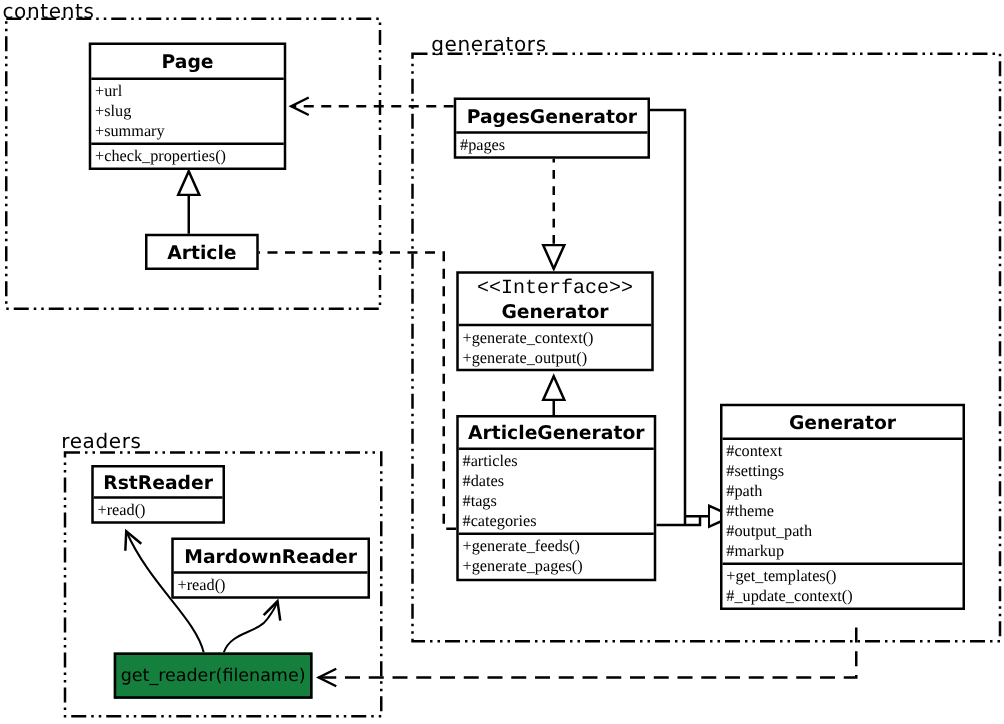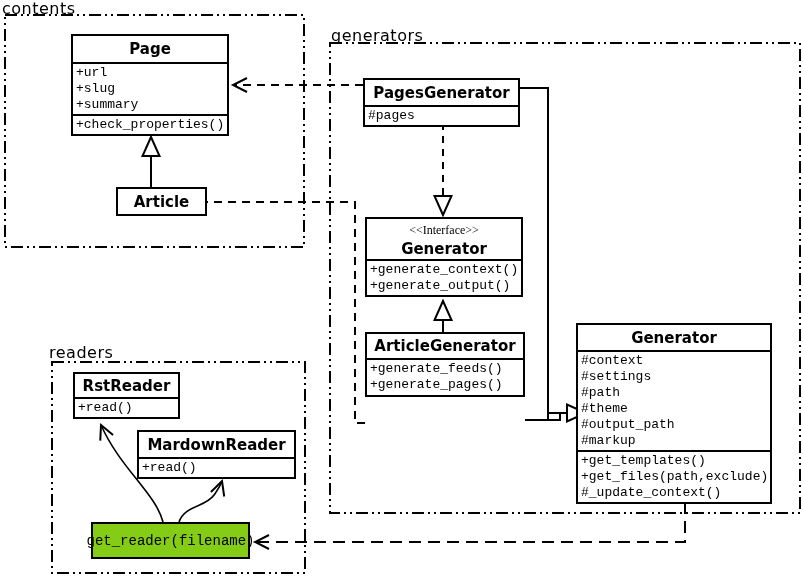--- a/index.html
+++ b/index.html
@@ -14,32 +14,32 @@
   }
   .uml-class{
     position:absolute;z-index:2;background:#fff;border:2px solid #000;
     box-sizing:border-box;
   }
   .uml-title{
     font-weight:bold;font-size:15px;text-align:center;white-space:nowrap;
     display:flex;align-items:center;justify-content:center;
   }
   .stereotype{
-    font-family:Liberation Serif, serif;font-weight:normal;
-    font-size:12px;line-height:16px;text-align:center;white-space:nowrap;
+    font-family:Liberation Mono, monospace;font-weight:normal;
+    font-size:16px;line-height:16px;text-align:center;white-space:nowrap;
   }
   .cmp{border-top:2px solid #000;padding:1px 3px;box-sizing:border-box;}
   .m{
-    font-family:Liberation Mono, monospace;font-size:13px;line-height:16px;
+    font-family:Liberation Serif, serif;font-size:13px;line-height:16px;
     white-space:pre;
   }
   .plain-box{
-    position:absolute;z-index:2;background:#84cc16;border:2px solid #000;
+    position:absolute;z-index:2;background:#15803d;border:2px solid #000;
     box-sizing:border-box;font-size:14px;text-align:center;white-space:nowrap;
-    display:flex;align-items:center;justify-content:center;font-family:Liberation Mono, monospace;
+    display:flex;align-items:center;justify-content:center;
   }
 </style>
 </head>
 <body>
 
 <div id="canvas">
 
   <svg id="wires" width="803" height="579" viewBox="0 0 803 579">
     <defs>
       <marker id="mTri" markerUnits="userSpaceOnUse" markerWidth="24" markerHeight="22" refX="20" refY="10" orient="auto">
@@ -77,21 +77,21 @@
 
      get_reader (dashed dependency) --&gt;
     <path d="M685,502 V542 H255" fill="none" stroke="#000000" stroke-width="2" stroke-dasharray="12 7" marker-end="url(#mOpen)"></path>
 
     
     <path d="M163,522 C156,494 120,468 101,425" fill="none" stroke="#000000" stroke-width="1.6" marker-end="url(#mOpen)"></path>
     <path d="M179,522 C185,505 206,507 214,495 C219,488 220,487 222,481" fill="none" stroke="#000000" stroke-width="1.6" marker-end="url(#mOpen)"></path>
   </svg>
 
   <div class="pkg-label" style="left:2px;top:0px">contents</div>
-  <div class="pkg-label" style="left:331px;top:27px">generators</div>
+  <div class="pkg-label" style="left:345px;top:27px">generators</div>
   <div class="pkg-label" style="left:49px;top:344px">readers</div>
 
   <div class="uml-class" style="left:71px;top:34px;width:158px">
     <div class="uml-title" style="height:26px">Page</div>
     <div class="cmp">
       <div class="m">+url</div>
       <div class="m">+slug</div>
       <div class="m">+summary</div>
     </div>
     <div class="cmp">
@@ -116,39 +116,44 @@
       <div class="uml-title" style="height:21px">Generator</div>
     </div>
     <div class="cmp">
       <div class="m">+generate_context()</div>
       <div class="m">+generate_output()</div>
     </div>
   </div>
 
   <div class="uml-class" style="left:365px;top:332px;width:160px">
     <div class="uml-title" style="height:24px">ArticleGenerator</div>
+    <div class="cmp">
+      <div class="m">#articles</div>
+      <div class="m">#dates</div>
+      <div class="m">#tags</div>
+      <div class="m">#categories</div>
+    </div>
     <div class="cmp" style="padding-bottom:2px">
       <div class="m">+generate_feeds()</div>
       <div class="m">+generate_pages()</div>
     </div>
   </div>
 
   <div class="uml-class" style="left:576px;top:323px;width:196px">
     <div class="uml-title" style="height:25px">Generator</div>
     <div class="cmp">
       <div class="m">#context</div>
       <div class="m">#settings</div>
       <div class="m">#path</div>
       <div class="m">#theme</div>
       <div class="m">#output_path</div>
       <div class="m">#markup</div>
     </div>
     <div class="cmp">
       <div class="m">+get_templates()</div>
-      <div class="m">+get_files(path,exclude)</div>
       <div class="m">#_update_context()</div>
     </div>
   </div>
 
   <div class="uml-class" style="left:73px;top:372px;width:107px">
     <div class="uml-title" style="height:23px">RstReader</div>
     <div class="cmp">
       <div class="m">+read()</div>
     </div>
   </div>

